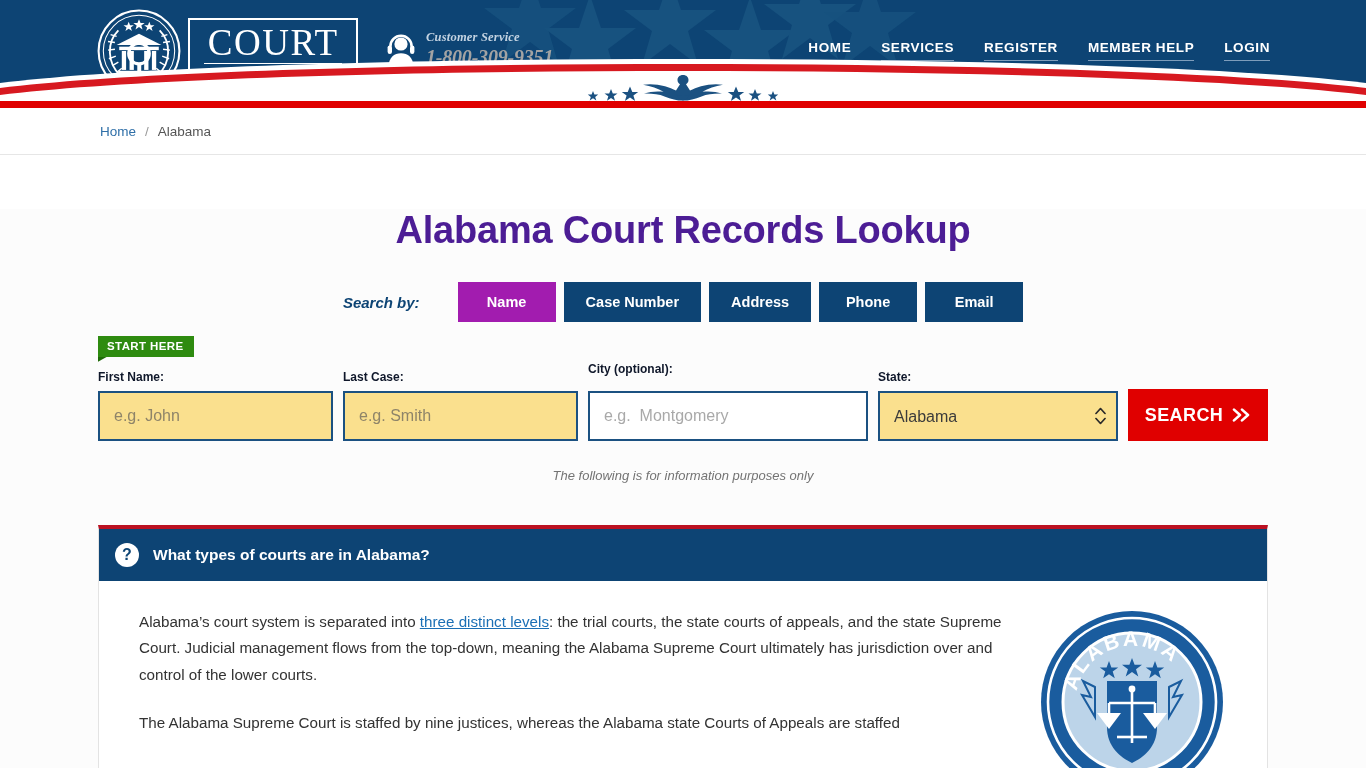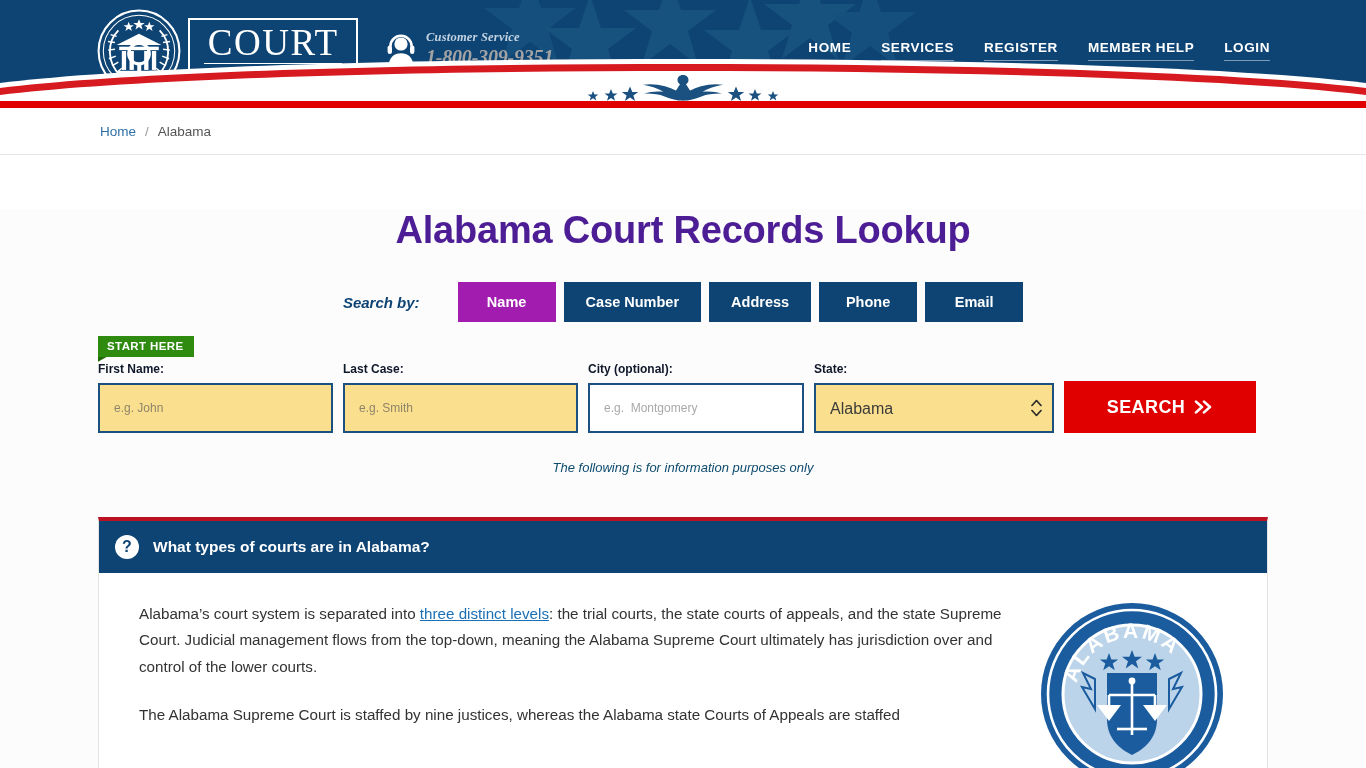--- a/index.html
+++ b/index.html
@@ -211,33 +211,33 @@
   .field { display: flex; flex-direction: column; }
   .field-label {
     color: #0f172a;
     font-size: 12px;
     font-weight: bold;
     margin-bottom: 7px;
   }
   .txt-input {
     height: 50px;
     border: 2px solid #1b5181;
-    font-size: 12px;
+    font-size: 16px;
     padding: 0 14px;
     color: #6a6a6a;
     font-family: "Liberation Sans", sans-serif;
     background: #ffffff;
     outline: none;
   }
   .txt-input.filledbg { background: #fae08e; }
   .txt-input::placeholder { color: #8e8469; opacity: 1; }
   .txt-input.plainph::placeholder { color: #a9a9a9; opacity: 1; }
   .f-first { width: 235px; }
   .f-last  { width: 235px; }
-  .f-city  { width: 216px; }
+  .f-city  { width: 280px; margin-top: 8px; }
   .sel-wrap { position: relative; width: 240px; }
   .sel-input {
     width: 240px; height: 50px;
     border: 2px solid #1b5181;
     background: #fae08e;
     font-size: 16px;
     color: #3b3b3b;
     padding: 0 34px 0 14px;
     font-family: "Liberation Sans", sans-serif;
     appearance: none;
@@ -260,21 +260,21 @@
     border: none;
     font-size: 18px;
     font-weight: bold;
     letter-spacing: .4px;
     cursor: pointer;
     display: flex; align-items: center; justify-content: center; gap: 9px;
     font-family: "Liberation Sans", sans-serif;
   }
   .disclaimer {
     text-align: center;
-    color: #0c4a6e;
+    color: #737373;
     font-size: 13px;
     font-style: italic;
     margin-top: 27px;
   }
   .h2-title {
     text-align: center;
     color: #174e80;
     font-size: 27px;
     font-weight: bold;
     margin: 36px 0 0 0;

